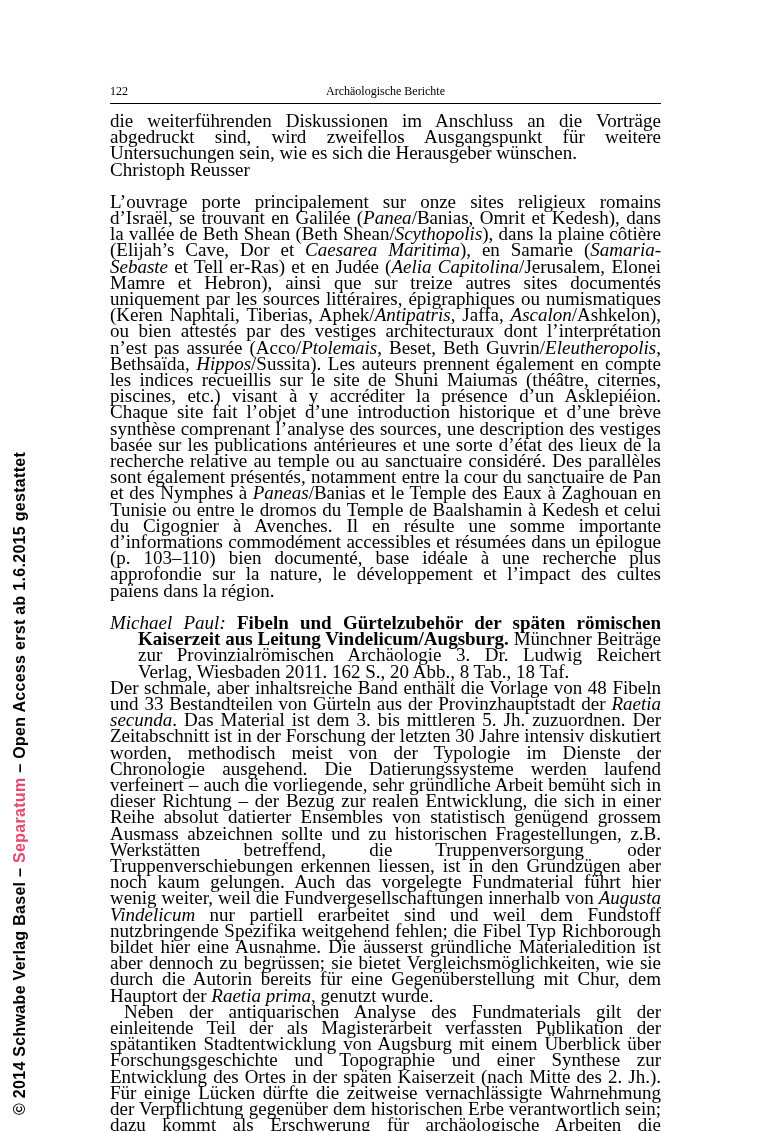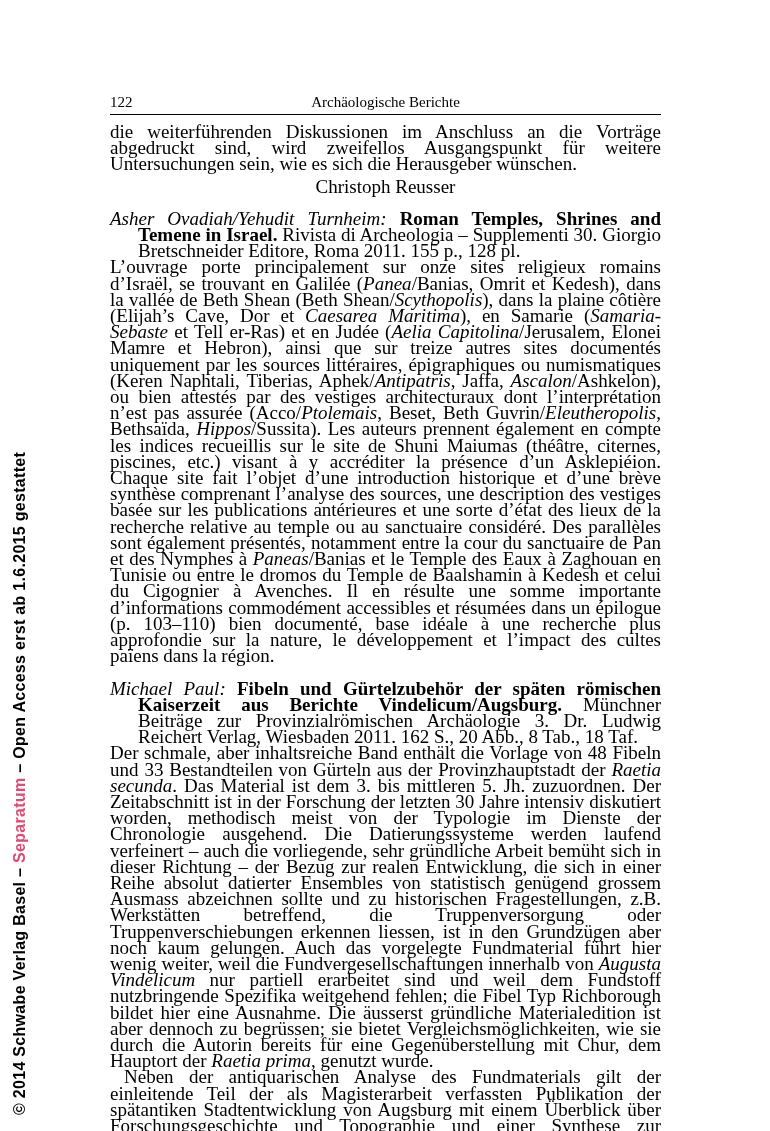--- a/index.html
+++ b/index.html
@@ -35,44 +35,43 @@
     color: #000;
   }
   .main {
     position: absolute;
     left: 110px;
     top: 84px;
     width: 551px;
   }
   .header {
     position: relative;
-    font-size: 15px;
+    font-size: 12px;
     line-height: 15px;
-    margin-top: 11px;
   }
   .pagenum {
     position: absolute;
     left: 0;
     top: 0;
   }
   .runtitle {
     display: block;
     text-align: center;
   }
   .rule {
     border-top: 1px solid #000;
     margin: 4px 0 9px 0;
     height: 0;
   }
   .body {
     font-size: 19px;
     line-height: 16.2px;
   }
   .blk { text-align: justify; }
-  .blk.sig { text-align: center; margin-top: 6px; }
+  .blk.sig { text-align: left; }
   .blk.hang { padding-left: 28px; text-indent: -28px; }
   .blk.p-indent { text-indent: 14px; }
   .blk.gap { height: 16px; }
   .it { font-style: italic; }
   .bf { font-weight: 700; }
 </style>
 </head>
 <body>
 
 <div class="page">
@@ -82,22 +81,21 @@
   <div class="main">
     <div class="header">
       <span class="pagenum">122</span>
       <span class="runtitle">Archäologische Berichte</span>
     </div>
     <div class="rule"></div>
     <div class="body">
         <div class="blk p"><span>die weiterführenden Diskussionen im Anschluss an die Vorträge abgedruckt sind, wird zweifellos Ausgangspunkt für weitere Untersuchungen sein, wie es sich die Herausgeber wünschen.</span></div>
         <div class="blk sig"><span>Christoph Reusser</span></div>
         <div class="blk gap"></div>
-        <div class="blk hang"><span class="it">Asher Ovadiah/Yehudit Turnheim:</span><span> </span><span class="bf">Roman Temples, Shrines and Temene in Israel.</span><span> Rivista di Archeologia – Supplementi 30. Giorgio Bretschneider Editore, Roma 2011. 155 p., 128 pl.</span></div>
         <div class="blk p"><span>L’ouvrage porte principalement sur onze sites religieux romains d’Israël, se trouvant en Galilée (</span><span class="it">Panea</span><span>/Banias, Omrit et Kedesh), dans la vallée de Beth Shean (Beth Shean/</span><span class="it">Scythopolis</span><span>), dans la plaine côtière (Elijah’s Cave, Dor et </span><span class="it">Caesarea Maritima</span><span>), en Samarie (</span><span class="it">Samaria-Sebaste</span><span> et Tell er-Ras) et en Judée (</span><span class="it">Aelia Capitolina</span><span>/Jerusalem, Elonei Mamre et Hebron), ainsi que sur treize autres sites documentés uniquement par les sources littéraires, épigraphiques ou numismatiques (Keren Naphtali, Tiberias, Aphek/</span><span class="it">Antipatris</span><span>, Jaffa, </span><span class="it">Ascalon</span><span>/Ashkelon), ou bien attestés par des vestiges architecturaux dont l’interprétation n’est pas assurée (Acco/</span><span class="it">Ptolemais</span><span>, Beset, Beth Guvrin/</span><span class="it">Eleutheropolis</span><span>, Bethsaïda, </span><span class="it">Hippos</span><span>/Sussita). Les auteurs prennent également en compte les indices recueillis sur le site de Shuni Maiumas (théâtre, citernes, piscines, etc.) visant à y accréditer la présence d’un Asklepiéion. Chaque site fait l’objet d’une introduction historique et d’une brève synthèse comprenant l’analyse des sources, une description des vestiges basée sur les publications antérieures et une sorte d’état des lieux de la recherche relative au temple ou au sanctuaire considéré. Des parallèles sont également présentés, notamment entre la cour du sanctuaire de Pan et des Nymphes à </span><span class="it">Paneas</span><span>/Banias et le Temple des Eaux à Zaghouan en Tunisie ou entre le dromos du Temple de Baalshamin à Kedesh et celui du Cigognier à Avenches. Il en résulte une somme importante d’informations commodément accessibles et résumées dans un épilogue (p. 103–110) bien documenté, base idéale à une recherche plus approfondie sur la nature, le développement et l’impact des cultes païens dans la région.</span></div>
         <div class="blk gap"></div>
-        <div class="blk hang"><span class="it">Michael Paul:</span><span> </span><span class="bf">Fibeln und Gürtelzubehör der späten römischen Kaiserzeit aus Berichte Vindelicum/Augsburg.</span><span> Münchner Beiträge zur Provinzialrömischen Archäologie 3. Dr. Ludwig Reichert Verlag, Wiesbaden 2011. 162 S., 20 Abb., 8 Tab., 18 Taf.</span></div>
+        <div class="blk hang"><span class="it">Michael Paul:</span><span> </span><span class="bf">Fibeln und Gürtelzubehör der späten römischen Kaiserzeit aus Leitung Vindelicum/Augsburg.</span><span> Münchner Beiträge zur Provinzialrömischen Archäologie 3. Dr. Ludwig Reichert Verlag, Wiesbaden 2011. 162 S., 20 Abb., 8 Tab., 18 Taf.</span></div>
         <div class="blk p"><span>Der schmale, aber inhaltsreiche Band enthält die Vorlage von 48 Fibeln und 33 Bestandteilen von Gürteln aus der Provinzhauptstadt der </span><span class="it">Raetia secunda</span><span>. Das Material ist dem 3. bis mittleren 5. Jh. zuzuordnen. Der Zeitabschnitt ist in der Forschung der letzten 30 Jahre intensiv diskutiert worden, methodisch meist von der Typologie im Dienste der Chronologie ausgehend. Die Datierungssysteme werden laufend verfeinert – auch die vorliegende, sehr gründliche Arbeit bemüht sich in dieser Richtung – der Bezug zur realen Entwicklung, die sich in einer Reihe absolut datierter Ensembles von statistisch genügend grossem Ausmass abzeichnen sollte und zu historischen Fragestellungen, z.B. Werkstätten betreffend, die Truppenversorgung oder Truppenverschiebungen erkennen liessen, ist in den Grundzügen aber noch kaum gelungen. Auch das vorgelegte Fundmaterial führt hier wenig weiter, weil die Fundvergesellschaftungen innerhalb von </span><span class="it">Augusta Vindelicum</span><span> nur partiell erarbeitet sind und weil dem Fundstoff nutzbringende Spezifika weitgehend fehlen; die Fibel Typ Richborough bildet hier eine Ausnahme. Die äusserst gründliche Materialedition ist aber dennoch zu begrüssen; sie bietet Vergleichsmöglichkeiten, wie sie durch die Autorin bereits für eine Gegenüberstellung mit Chur, dem Hauptort der </span><span class="it">Raetia prima</span><span>, genutzt wurde.</span></div>
         <div class="blk p-indent"><span>Neben der antiquarischen Analyse des Fundmaterials gilt der einleitende Teil der als Magisterarbeit verfassten Publikation der spätantiken Stadtentwicklung von Augsburg mit einem Überblick über Forschungsgeschichte und Topographie und einer Synthese zur Entwicklung des Ortes in der späten Kaiserzeit (nach Mitte des 2. Jh.). Für einige Lücken dürfte die zeitweise vernachlässigte Wahrnehmung der Verpflichtung gegenüber dem historischen Erbe verantwortlich sein; dazu kommt als Erschwerung für archäologische Arbeiten die Siedlungskontinuität während zwei Jahrtausenden auf engstem Platz. Trotzdem kann heute ein Plan vorgelegt werden (S. 13 Abb. 2), der dank den Forschungsbestrebungen der Universität München unter Leitung von Michael Mackensen die Ausdehnung der früh- und mittelkaiserzeitlichen Stadt, den Strassenverlauf und einige bauliche Schwerpunkte enthält. Mit der Kartierung der spätantiken Fibel- und Gürtelbestandteile (S. 89</span></div>
       </div>
   </div>
 
 </div>
 
 </body></html>

